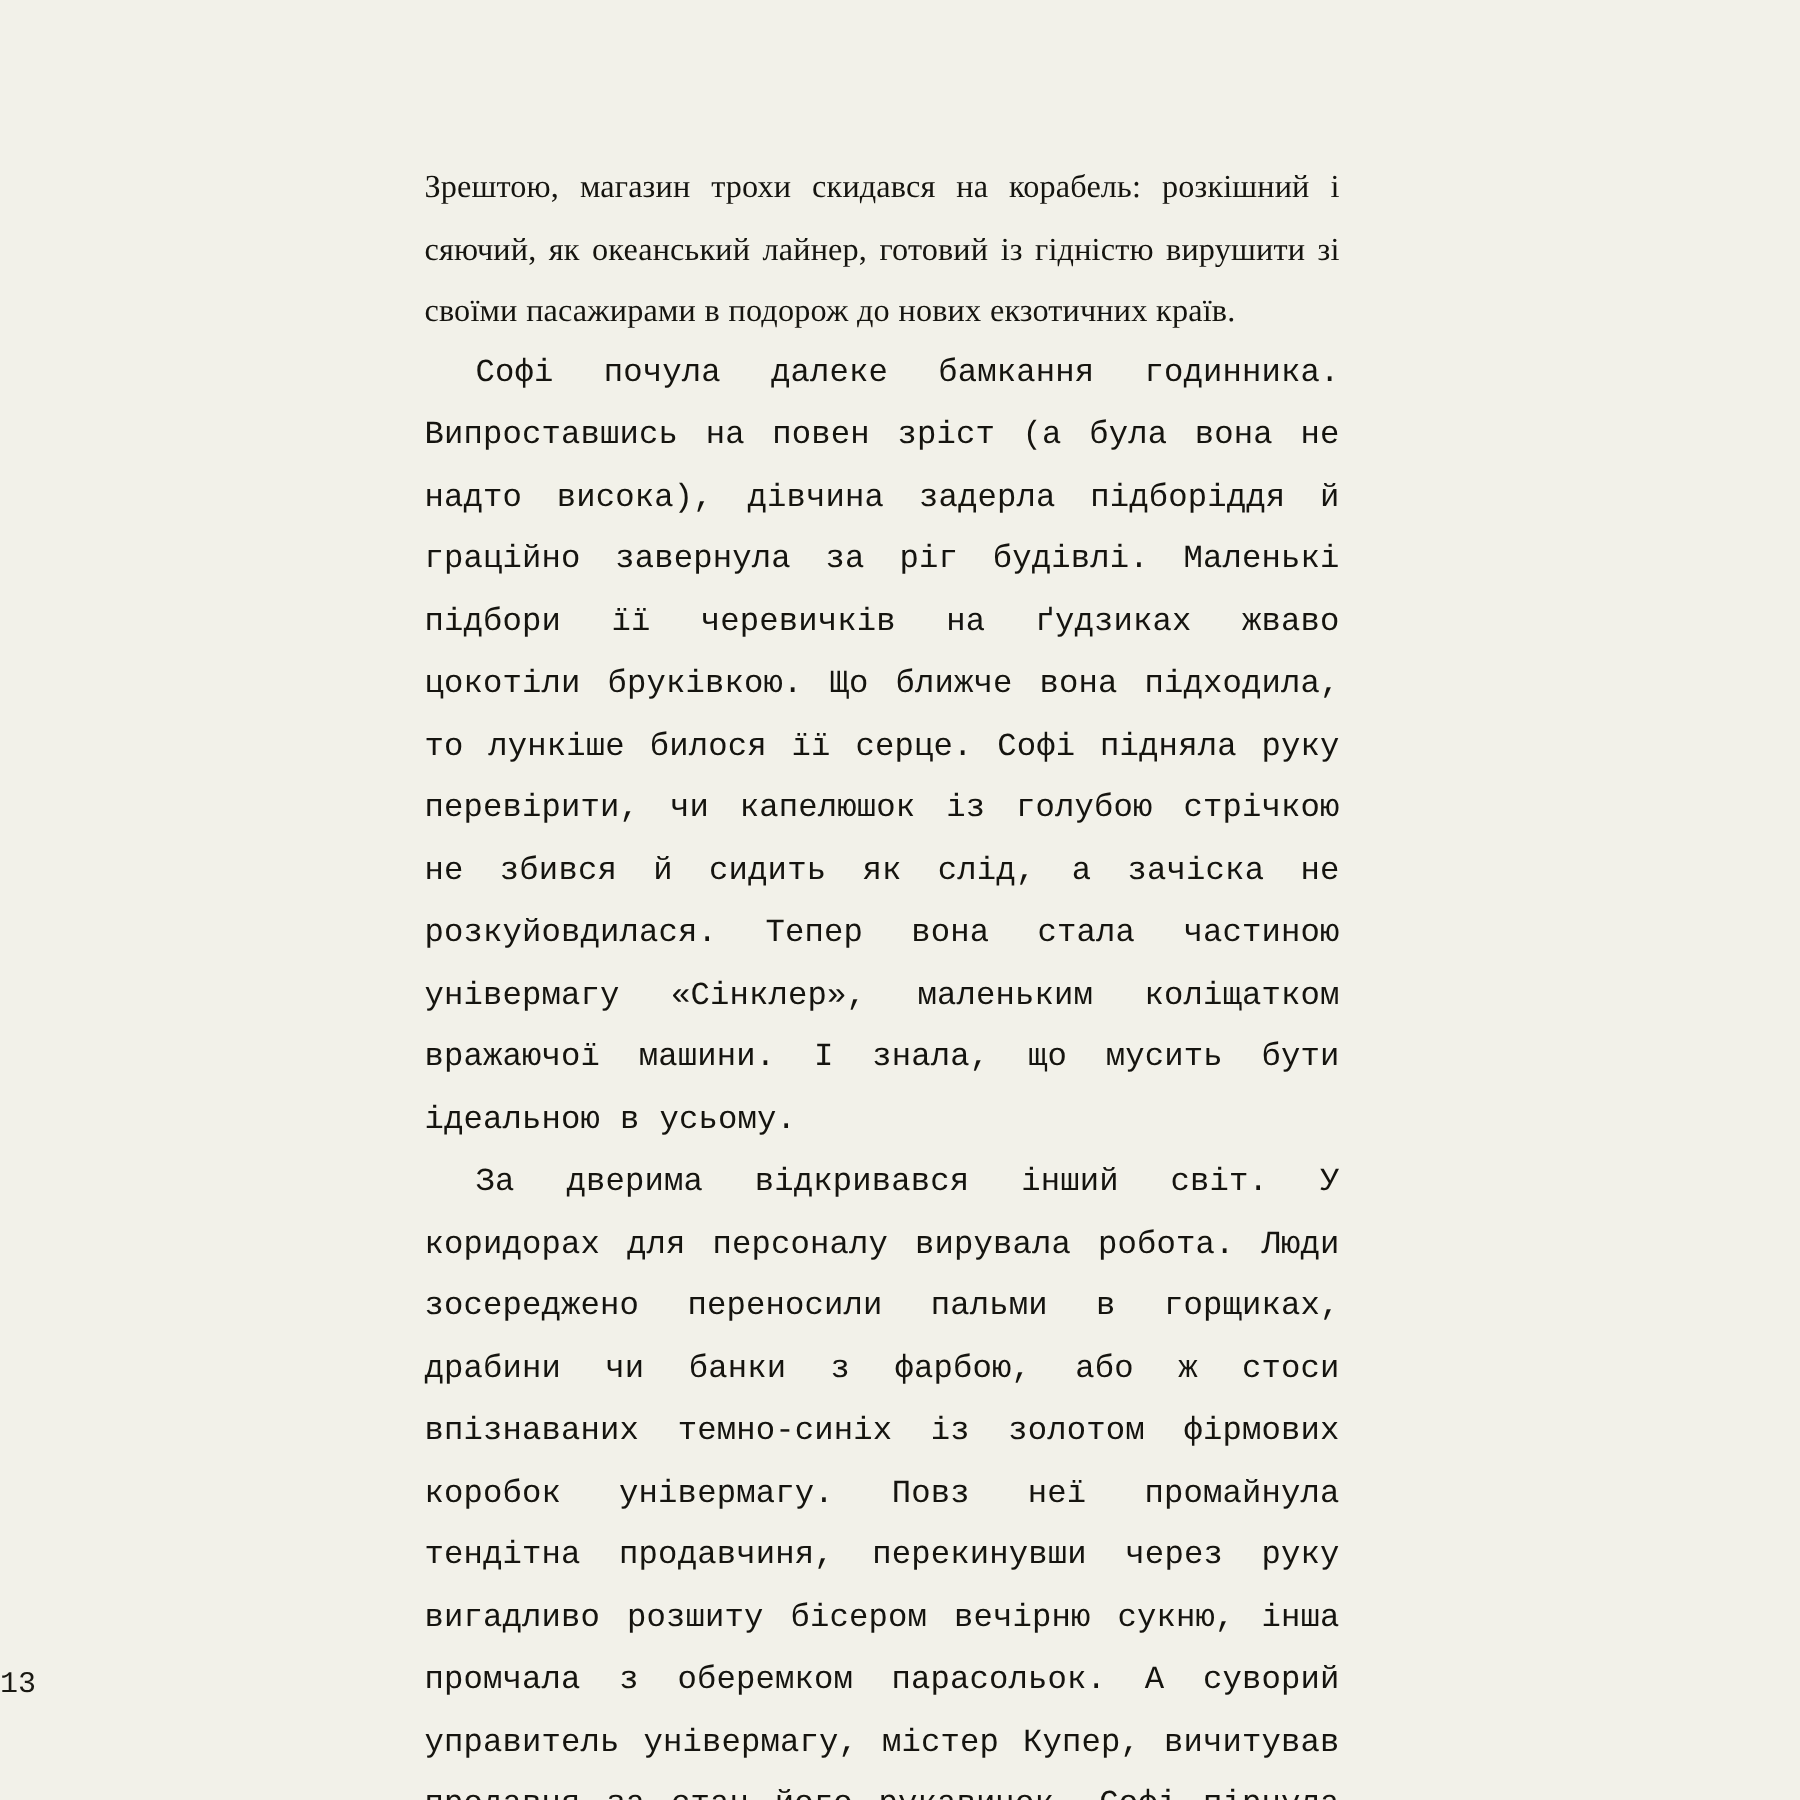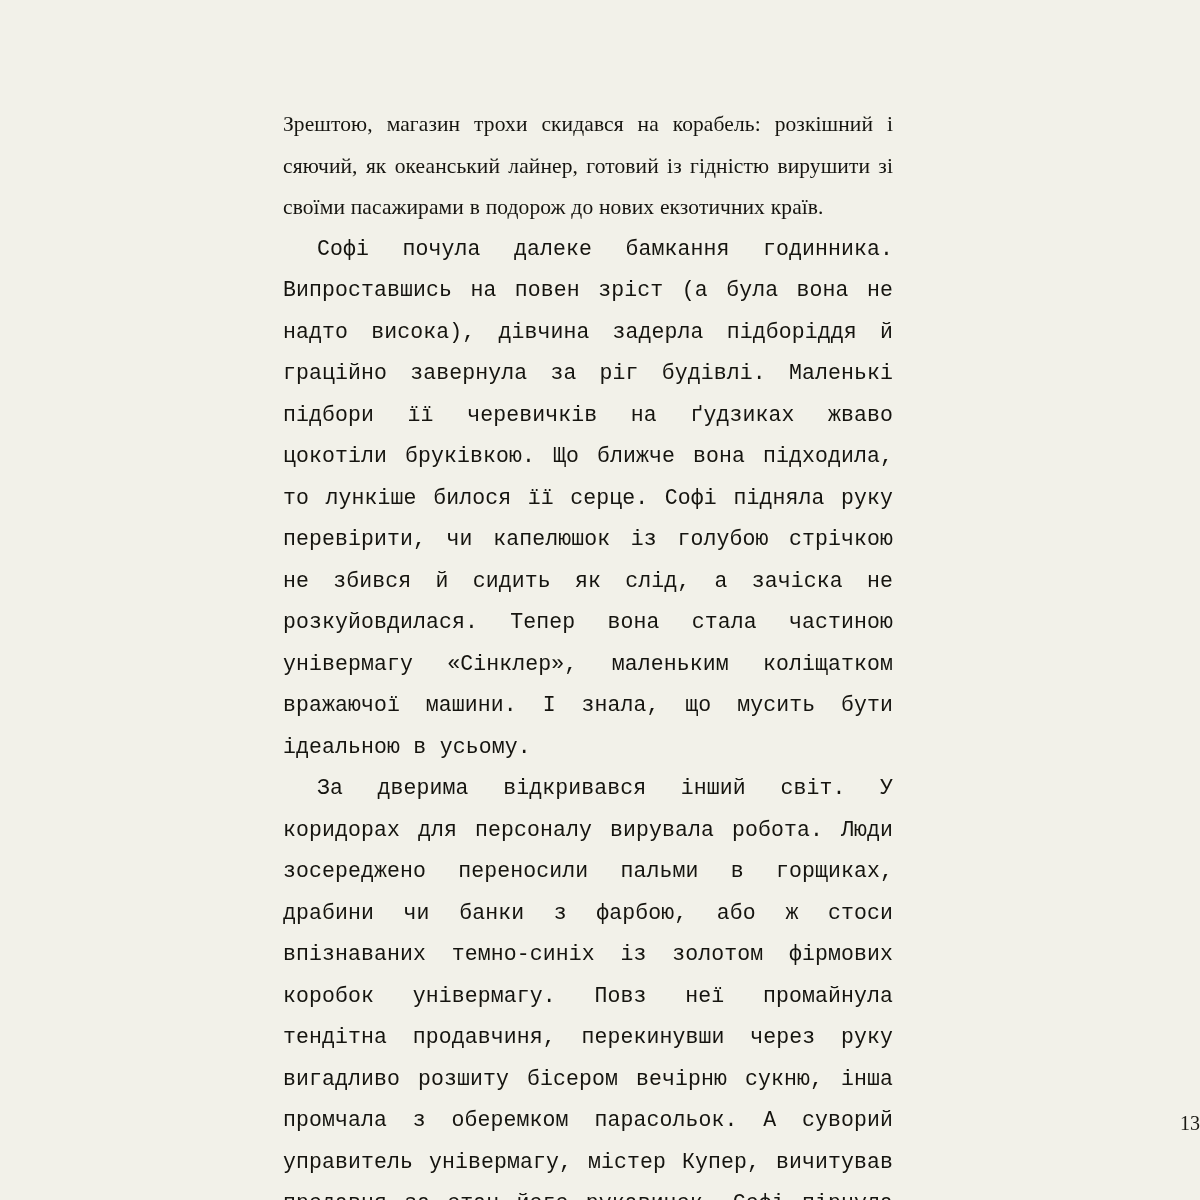--- a/index.html
+++ b/index.html
@@ -38,24 +38,24 @@
   }
   .para + .para {
     text-indent: 34px;
     font-family: Liberation Mono, monospace;
   }
   .page-number {
     position: absolute;
     left: 0;
     right: 0;
     top: 1112px;
-    text-align: right;
+    text-align: left;
     font-size: 20px;
     color: #1a1913;
-    font-family: Liberation Serif, serif;
+    font-family: Liberation Mono, monospace;
   }
 </style>
 </head>
 <body>
 
 <div class="page">
   <div class="text-column">
     <p class="para">Зрештою, магазин трохи скидався на корабель: розкішний і сяючий, як океанський лайнер, готовий із гідністю вирушити зі своїми пасажирами в подорож до нових екзотичних країв.</p>
     <p class="para">Софі почула далеке бамкання годинника. Випроставшись на повен зріст (а була вона не надто висока), дівчина задерла підборіддя й граційно завернула за ріг будівлі. Маленькі підбори її черевичків на ґудзиках жваво цокотіли бруківкою. Що ближче вона підходила, то лункіше билося її серце. Софі підняла руку перевірити, чи капелюшок із голубою стрічкою не збився й сидить як слід, а зачіска не розкуйовдилася. Тепер вона стала частиною універмагу «Сінклер», маленьким коліщатком вражаючої машини. І знала, що мусить бути ідеальною в усьому.</p>
     <p class="para">За дверима відкривався інший світ. У коридорах для персоналу вирувала робота. Люди зосереджено переносили пальми в горщиках, драбини чи банки з фарбою, або ж стоси впізнаваних темно-синіх із золотом фірмових коробок універмагу. Повз неї промайнула тендітна продавчиня, перекинувши через руку вигадливо розшиту бісером вечірню сукню, інша промчала з оберемком парасольок. А суворий управитель універмагу, містер Купер, вичитував продавця за стан його рукавичок. Софі пірнула між людей і прослизнула до порожньої гардеробної, щоб скинути пальто й капелюшок.</p>

